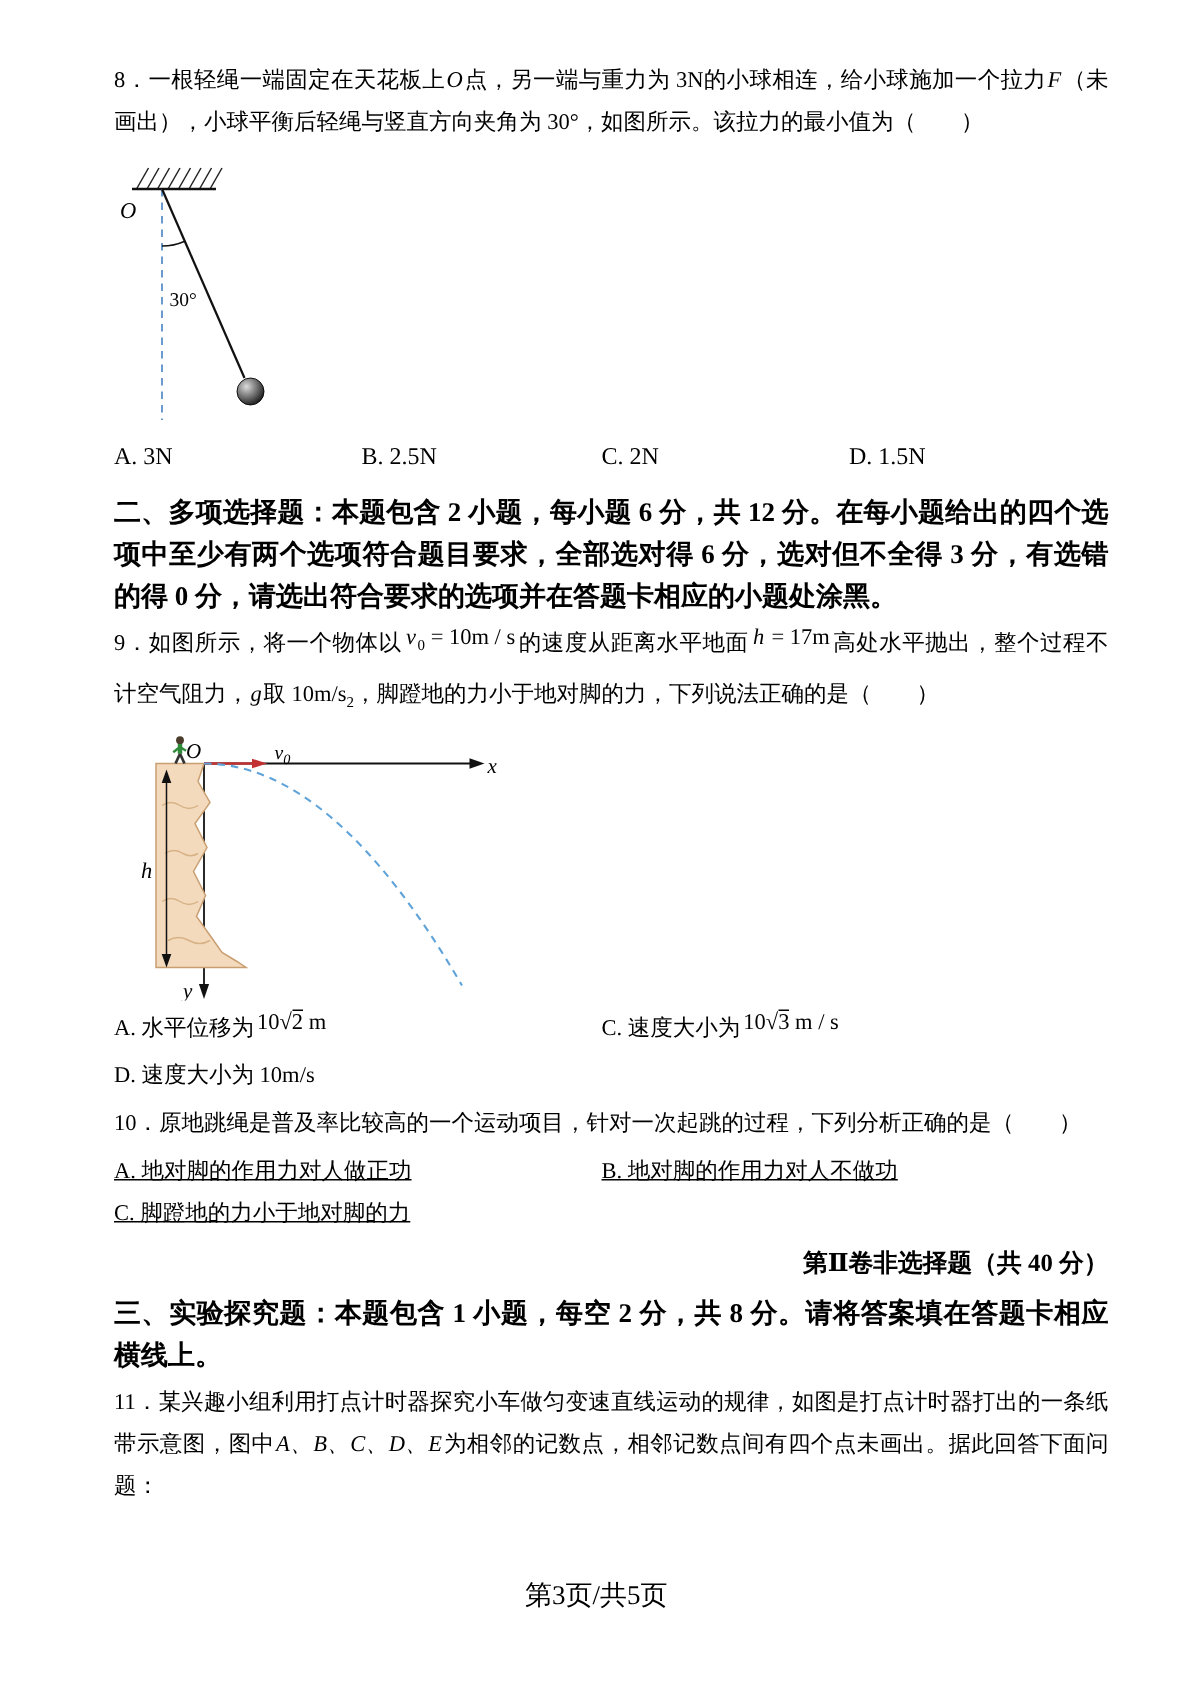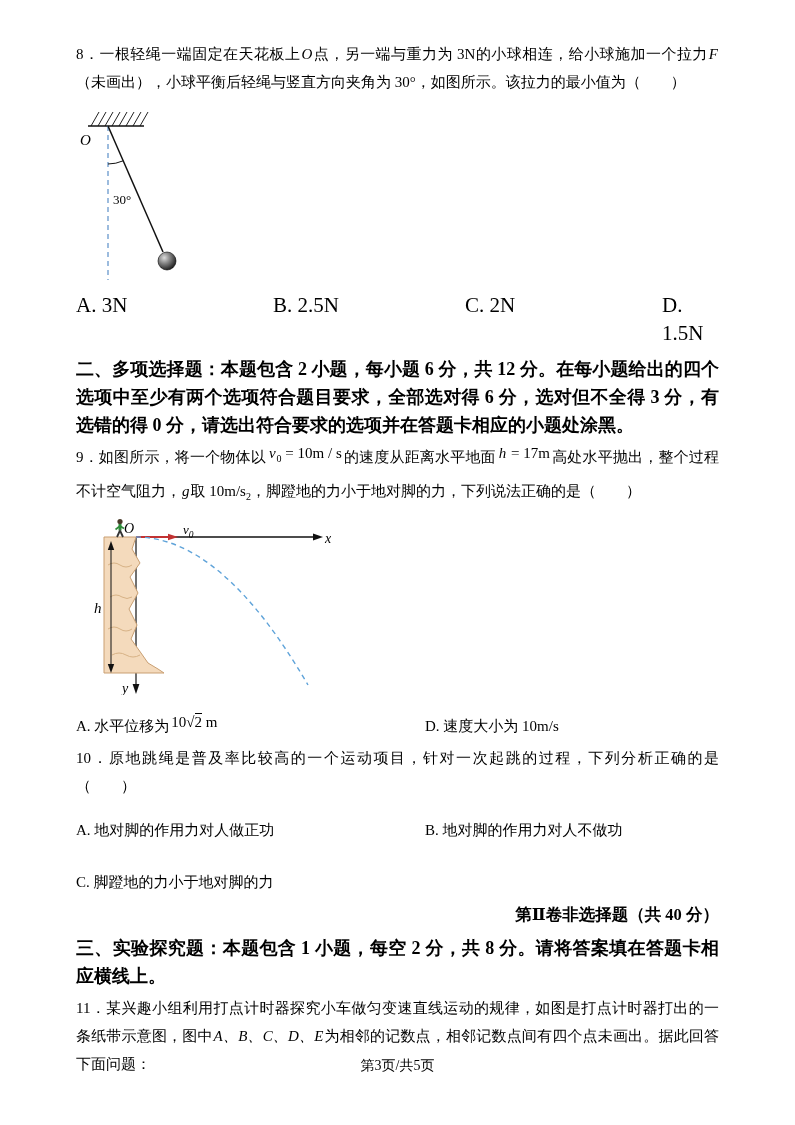--- a/index.html
+++ b/index.html
@@ -2,38 +2,38 @@
 <html><head>
 <meta charset="utf-8">
 <style>
   html, body { margin:0; padding:0; }
   body {
     width:795px; height:1125px; background:#ffffff; color:#000;
     font-family:"Liberation Serif","DejaVu Serif",serif;
   }
   .page {
     position:relative; width:795px; height:1125px;
-    padding:40px 76px 0 76px; box-sizing:border-box; overflow:hidden;
+    padding:40px 56px 0 76px; box-sizing:border-box; overflow:hidden;
     background:#fff;
   }
   p { margin:0; }
   .qtext { font-size:15px; line-height:28px; text-align:justify; }
   .bold-head { font-size:18px; line-height:28px; font-weight:bold; text-align:justify; margin:2px 0 4px; }
   .var { font-style:italic; padding:0 1px; }
   .math { position:relative; top:-4px; white-space:nowrap; margin:0 2px; display:inline-block; }
   sub.ss { font-size:10px; }
   .radicand { border-top:1px solid #000; }
   .fig1 { display:block; margin:6px 0 4px 2px; }
   .fig2 { display:block; margin:6px 0 2px 8px; }
-  .opts4 { display:grid; grid-template-columns:165px 160px 165px auto; font-size:21px; line-height:28px; margin:2px 0 8px;gap:32px; }
-  .opts2 { display:grid; grid-template-columns:325px auto; font-size:15px; line-height:31px; margin:16px 0 2px;gap:24px; }
-  .opts2.tight { line-height:28px; }
+  .opts4 { display:grid; grid-template-columns:165px 160px 165px auto; font-size:16px; line-height:28px; margin:2px 0 8px; }
+  .opts2 { display:grid; grid-template-columns:325px auto; font-size:15px; line-height:31px; margin:4px 0 2px; }
+  .opts2.tight { line-height:28px;text-decoration:underline; }
   .center-title { text-align:right; font-weight:bold; font-size:16.5px; line-height:34px; }
   .sec { margin:0; }
-  .footer { position:absolute; left:0; right:0; bottom:50px; text-align:center; font-size:14px; }
+  .footer { position:absolute; left:0; right:0; bottom:50px; text-align:center; font-size:18px; }
   svg text { font-family:"Liberation Serif","DejaVu Serif",serif; }
 </style>
 </head>
 <body>
 
 <div class="page">
 
   <section class="sec">
     <p class="qtext"><span>8．一根轻绳一端固定在天花板上</span><i class="var">O</i><span>点，另一端与重力为 3N的小球相连，给小球施加一个拉力</span><i class="var">F</i><span>（未画出），小球平衡后轻绳与竖直方向夹角为 30°，如图所示。该拉力的最小值为（　　）</span></p>
 
@@ -113,20 +113,21 @@
       <text x="99" y="17" font-size="13" font-style="italic"><tspan>v</tspan><tspan dy="3.5" font-size="9.5">0</tspan></text>
 
       <path d="M 52 20 Q 138 20 224 168" fill="none" stroke="#5fa3d9" stroke-width="1.4" stroke-dasharray="5 4"></path>
 
       <polygon points="52,177 48.6,167 55.4,167" fill="#111"></polygon>
       <text x="38" y="176" font-size="14" font-style="italic">y</text>
     </svg>
 
     <div class="opts2">
       <span><span>A. 水平位移为</span><span class="math"><span>10</span><span class="rad"><span class="sqrt-sign">√</span><span class="radicand">2</span></span><span> m</span></span></span>
+      <span><span>C. 速度大小为</span><span class="math"><span>10</span><span class="rad"><span class="sqrt-sign">√</span><span class="radicand">3</span></span><span> m / s</span></span></span>
       <span>D. 速度大小为 10m/s</span>
     </div>
   </section>
 
   <section class="sec">
     <p class="qtext">10．原地跳绳是普及率比较高的一个运动项目，针对一次起跳的过程，下列分析正确的是（　　）</p>
     <div class="opts2 tight">
       <span>A. 地对脚的作用力对人做正功</span>
       <span>B. 地对脚的作用力对人不做功</span>
       <span>C. 脚蹬地的力小于地对脚的力</span>

